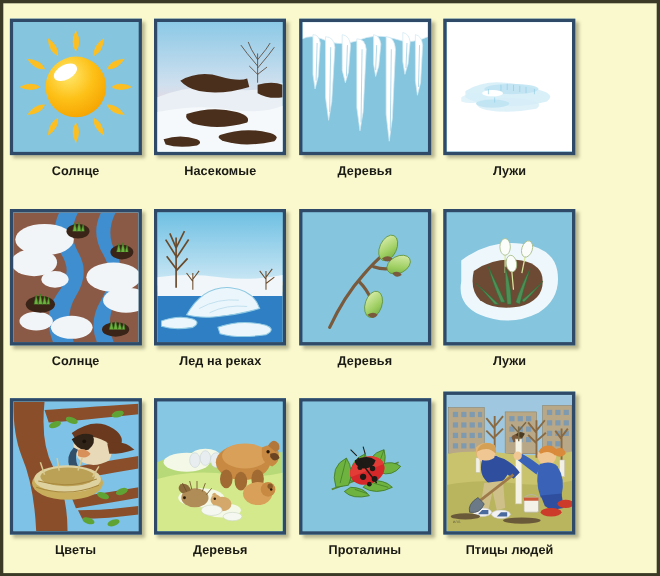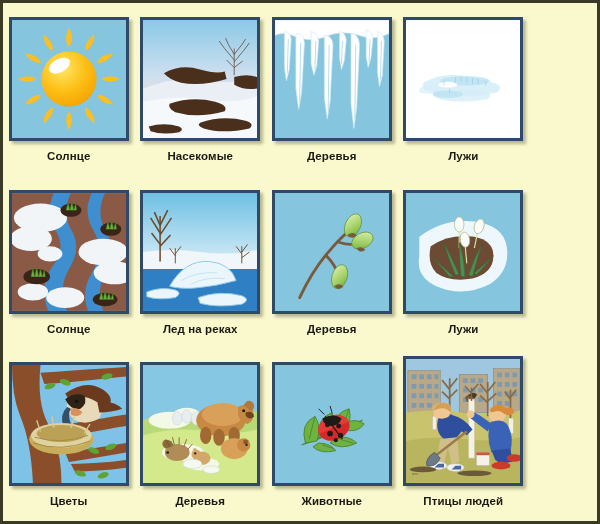--- a/index.html
+++ b/index.html
@@ -464,21 +464,21 @@
               <circle cx="55" cy="63" r="2.4"></circle>
               <circle cx="64" cy="79" r="2.2"></circle>
             </g>
             <g stroke="#1e1a16" stroke-width="1" fill="none">
               <path d="M52 52 L46 46"></path>
                 <path d="M60 50 L58 43"></path>
             </g>
           </g>
         </svg>
       </div>
-      <div class="label">Животные</div>
+      <div class="label">Проталины</div>
     </div>
 
     <div class="cell tall">
       <div class="card">
         <svg viewBox="0 0 120 130">
           <rect width="120" height="130" fill="#bcd6e8"></rect>
           <rect y="0" width="120" height="58" fill="#9fc8e0"></rect>
           <g fill="#b8a888" stroke="#8a7a5a" stroke-width="0.5">
             <rect x="2" y="12" width="34" height="44"></rect>
             <rect x="56" y="16" width="30" height="40"></rect>

